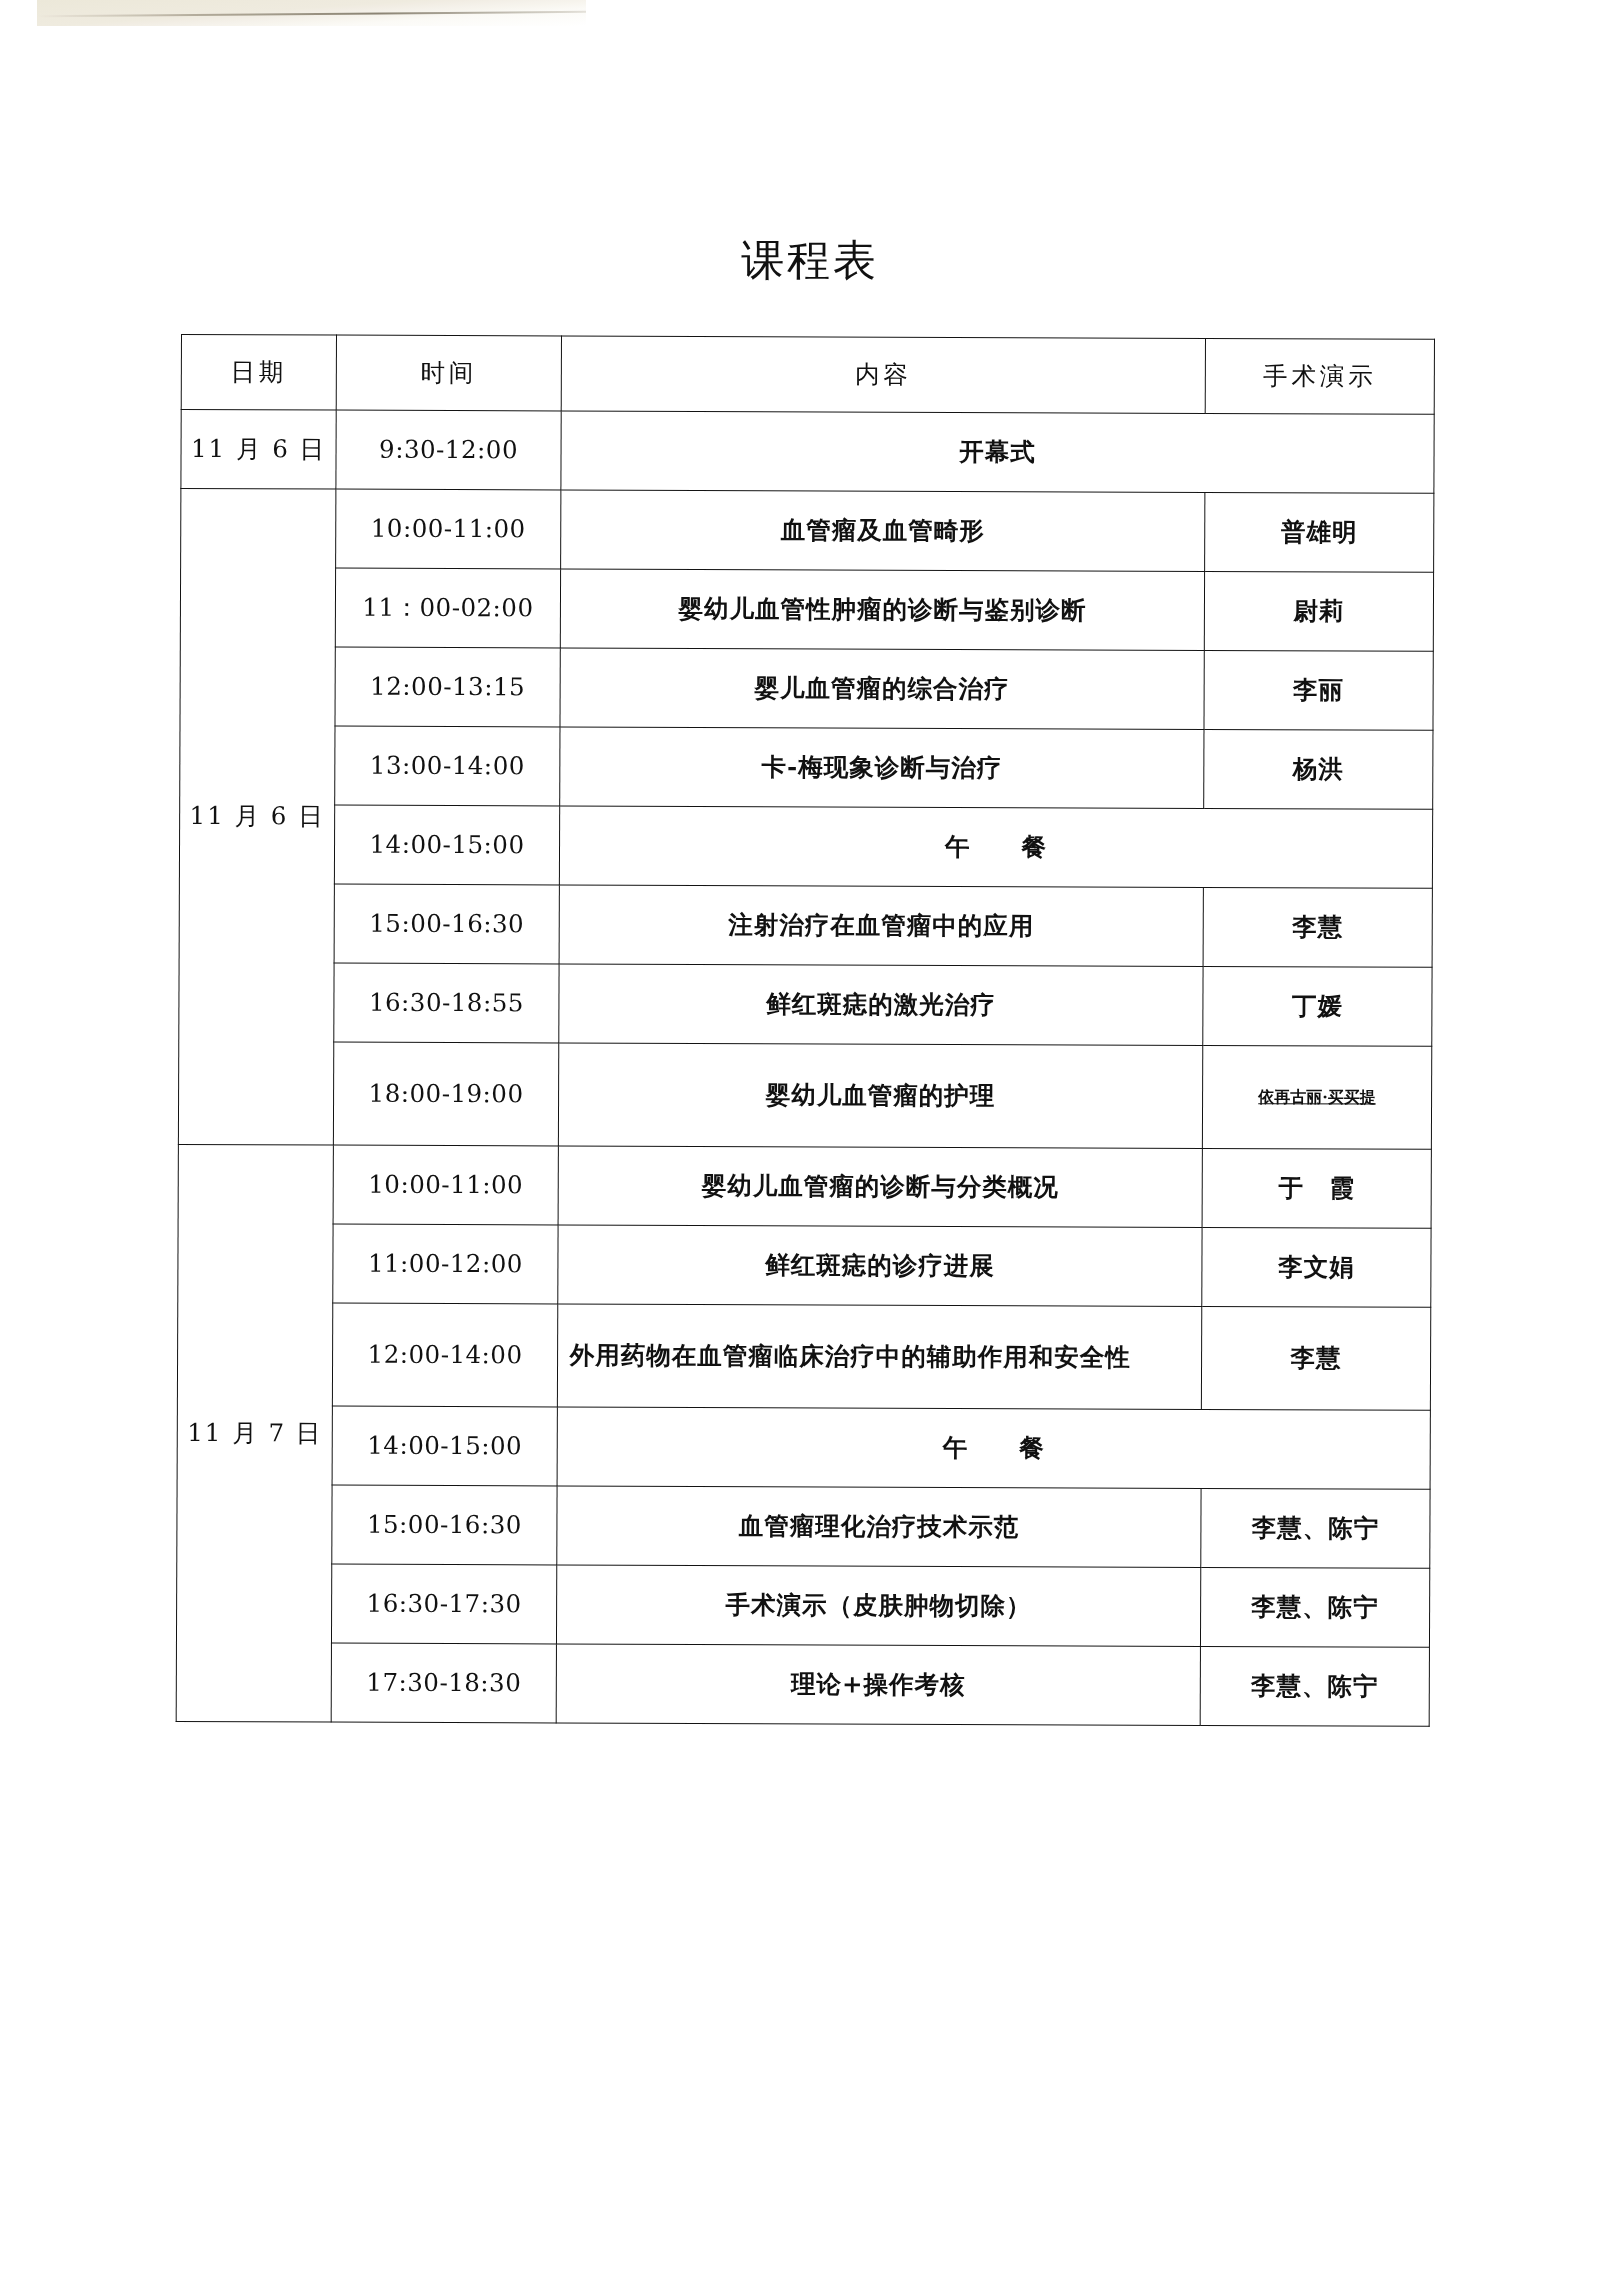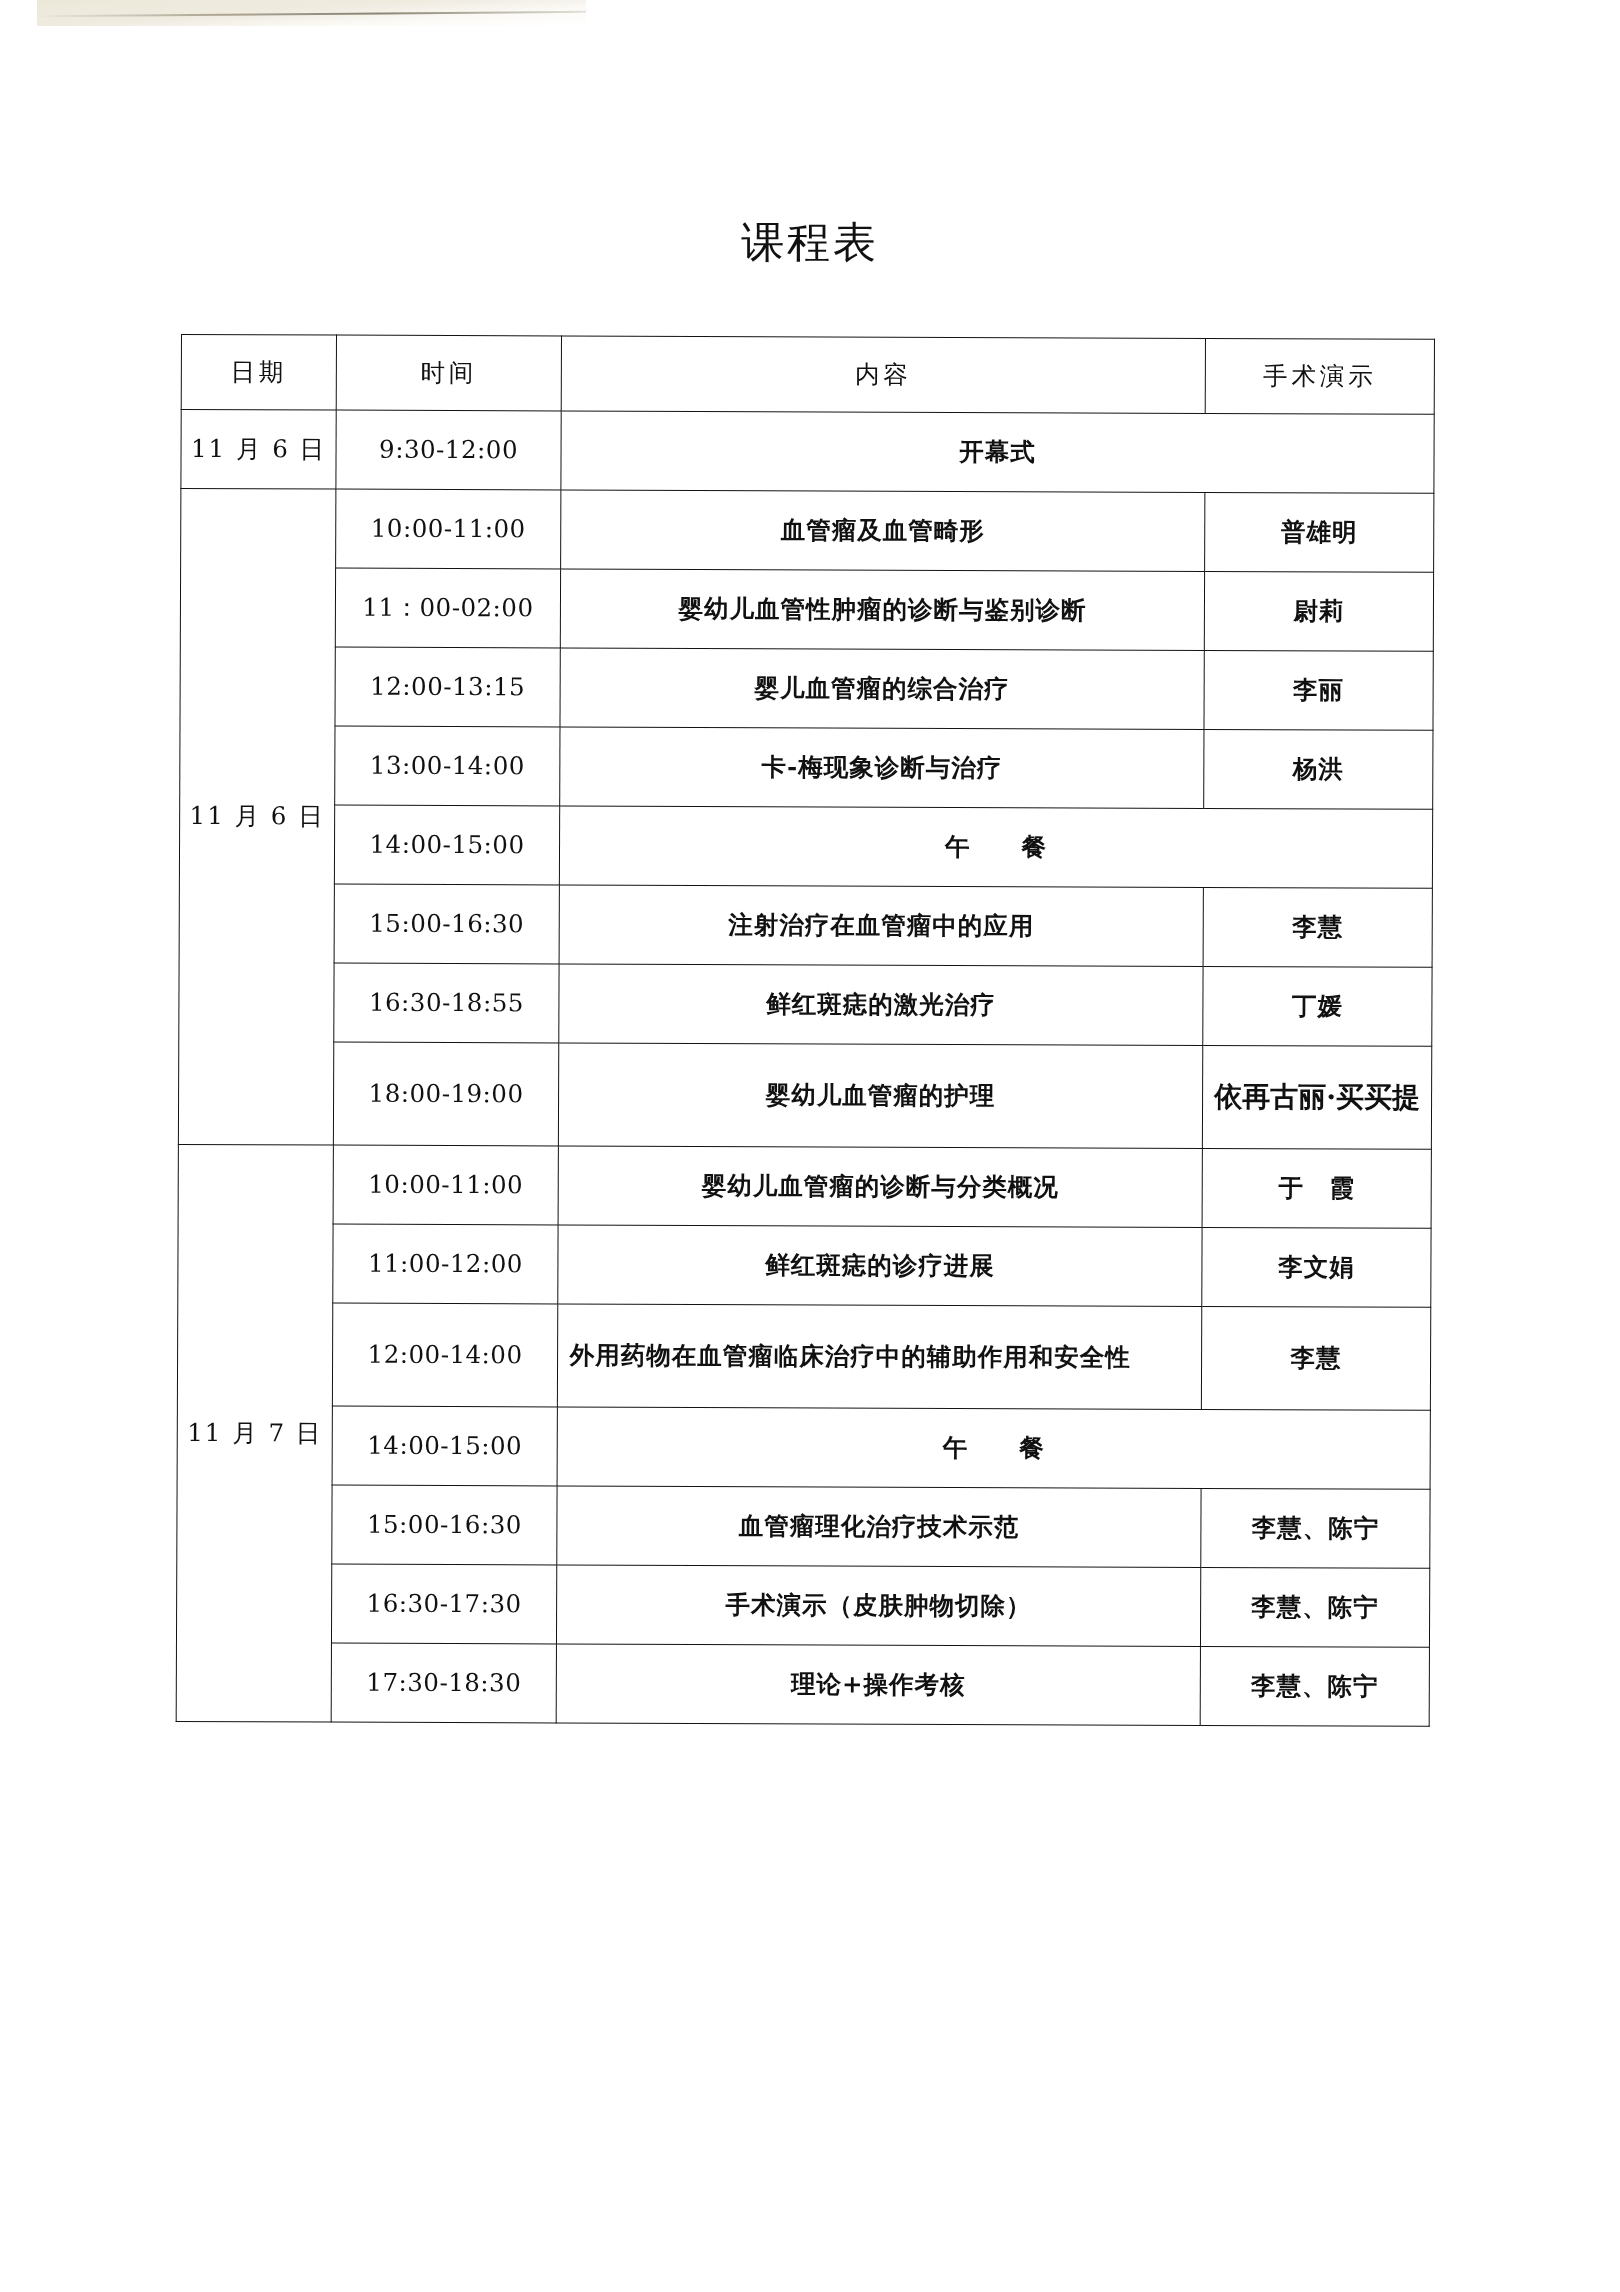--- a/index.html
+++ b/index.html
@@ -32,21 +32,21 @@
     left: 0;
     right: 0;
     top: 12.7px;
     height: 1.5px;
     background: linear-gradient(90deg, rgba(160,150,125,0) 0%, rgba(120,110,88,0.55) 30%, rgba(95,86,66,0.75) 62%, rgba(150,140,118,0.25) 100%);
     transform: rotate(-0.45deg);
   }
 
   .page-title {
     position: absolute;
-    top: 214px;
+    top: 232px;
     left: 0;
     width: 1620px;
     text-align: center;
     font-size: 43px;
     letter-spacing: 2.9px;
     font-family: Liberation Serif, serif;
     font-weight: 400;
   }
 
   .table-wrap {
@@ -100,22 +100,23 @@
     padding: 0 11.8px;
     line-height: 1.5;
   }
   .cell-teacher {
     font-size: 25.5px;
     font-weight: 600;
     letter-spacing: 1px;
   }
   .cell-teacher.two-line {
     line-height: 1.45;
-    font-size: 28px;
+    font-size: 16px;
     letter-spacing: 0px;
+    text-decoration: underline;
   }
   .head td {
     font-size: 27.4px;
     font-weight: 400;
     letter-spacing: 3.9px;
     height: 74px;
   }
   .r-normal td { height: 78px; }
   .r-tall   td { height: 102px; }
 </style>

